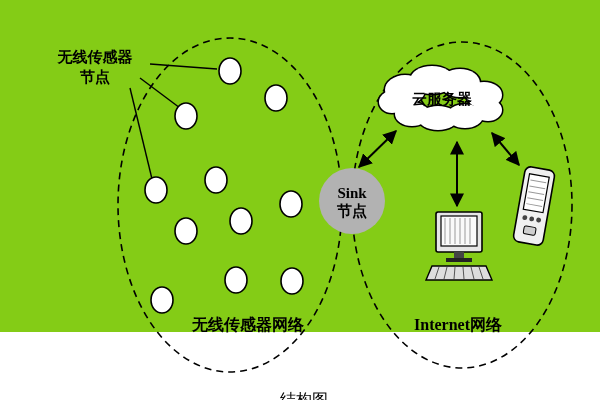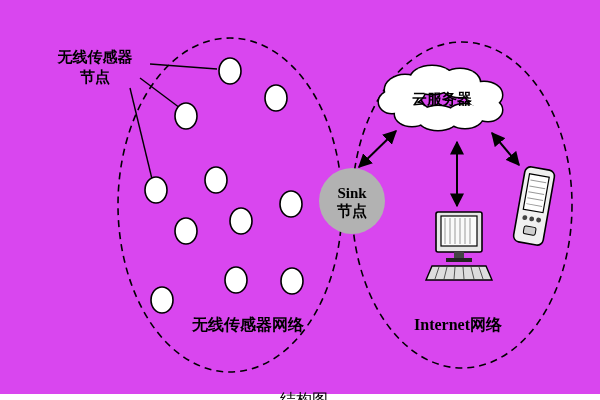--- a/index.html
+++ b/index.html
@@ -6,22 +6,22 @@
     margin: 0;
     padding: 0;
     width: 600px;
     height: 400px;
     overflow: hidden;
     background: #ffffff;
   }
   .stage {
     position: relative;
     width: 600px;
-    height: 394px;
-    background: #d946ef;
+    height: 332px;
+    background: #84cc16;
   }
   svg text {
     font-family: "Liberation Serif", "DejaVu Serif", serif;
     fill: #000;
   }
   .region-ellipse {
     fill: none;
     stroke: #000;
     stroke-width: 1.6;
     stroke-dasharray: 7 5;

